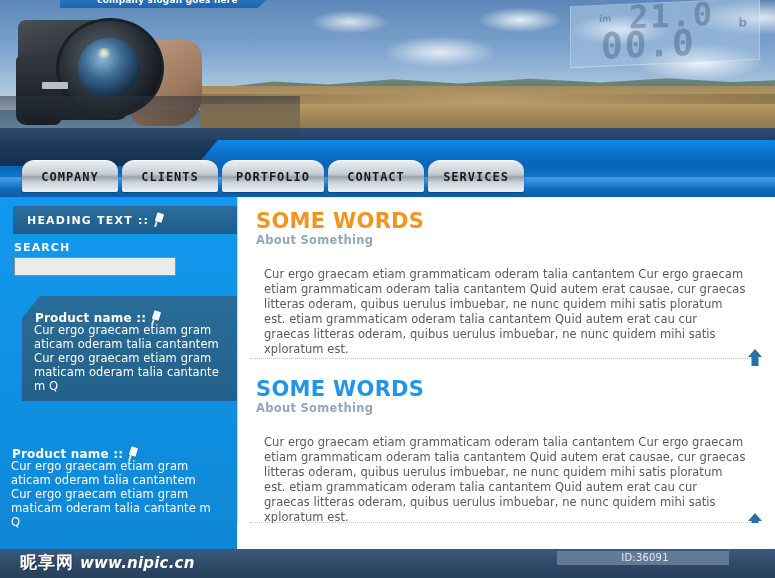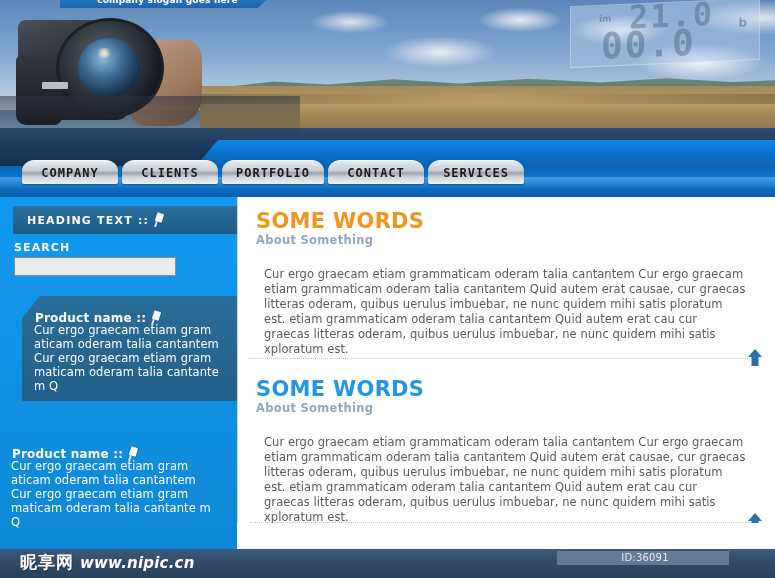--- a/index.html
+++ b/index.html
@@ -158,21 +158,21 @@
   }
   #nav-glow {
     position: absolute; left: 0; bottom: 8px; width: 775px; height: 12px;
     background: linear-gradient(180deg, rgba(140,200,255,.45) 0%, rgba(10,95,170,0) 100%);
   }
   #nav {
     position: absolute; left: 22px; top: 160px;
     display: flex; gap: 4px; z-index: 5;
   }
   .nav-btn {
-    height: 24px;
+    height: 32px;
     min-width: 96px;
     padding: 0 14px;
     background: linear-gradient(180deg, #e9eef2 0%, #c5ccd3 42%, #9aa3ac 52%, #cfd5db 70%, #eef2f5 100%);
     border-radius: 12px 12px 2px 2px;
     border-top: 1px solid #f7f9fb;
     display: flex; align-items: center; justify-content: center;
     font-family: "DejaVu Sans Mono", "Liberation Mono", monospace;
     font-size: 12px; font-weight: bold; color: #1a1a1a;
     letter-spacing: 1px;
     cursor: pointer;

